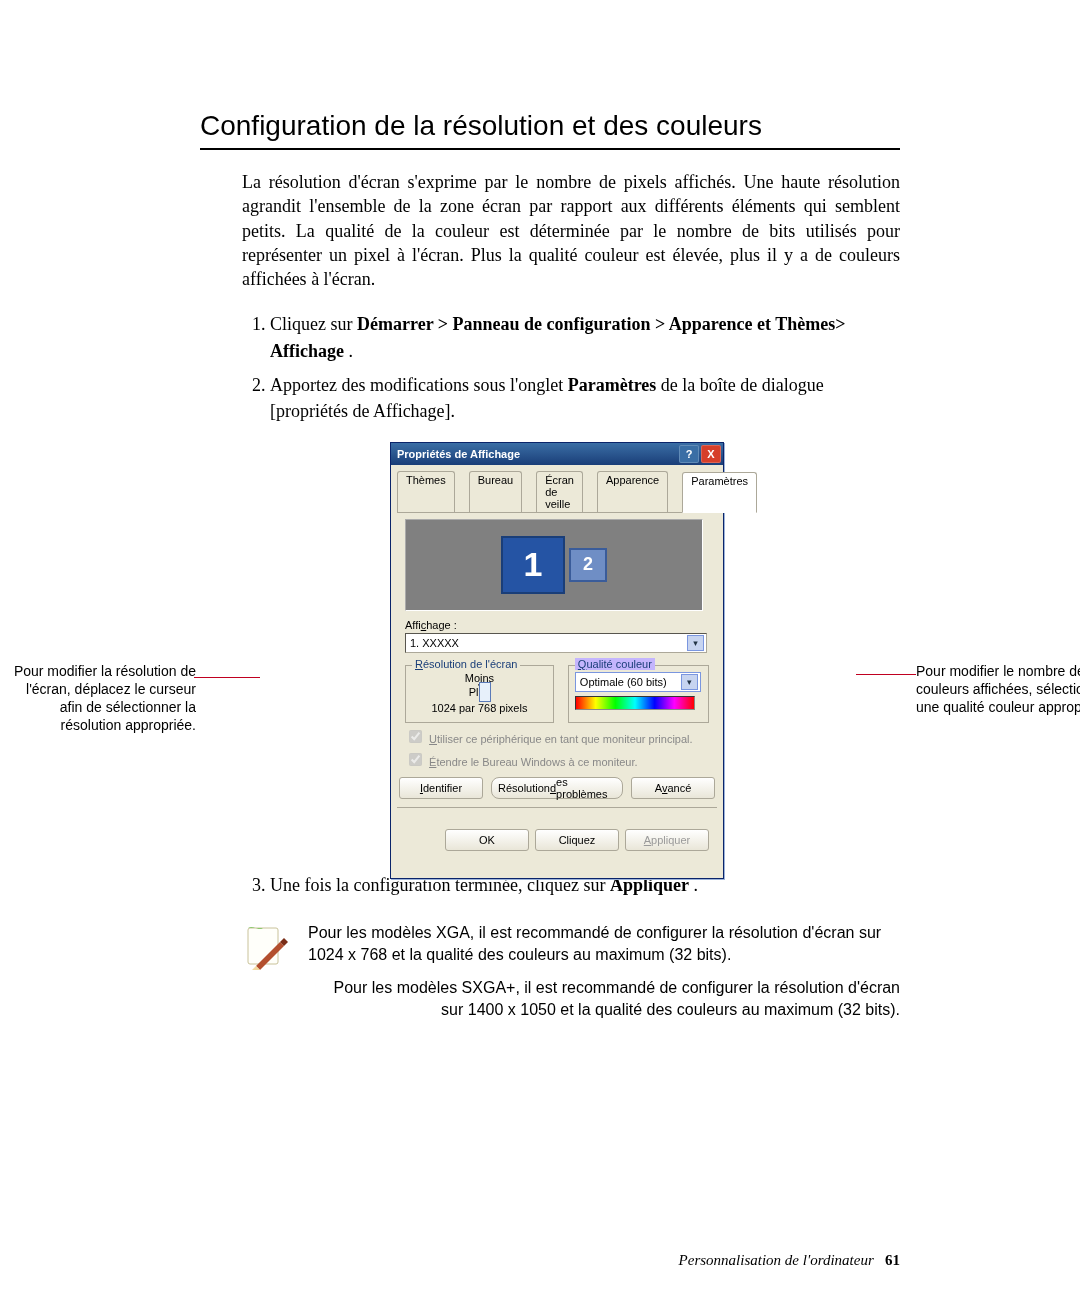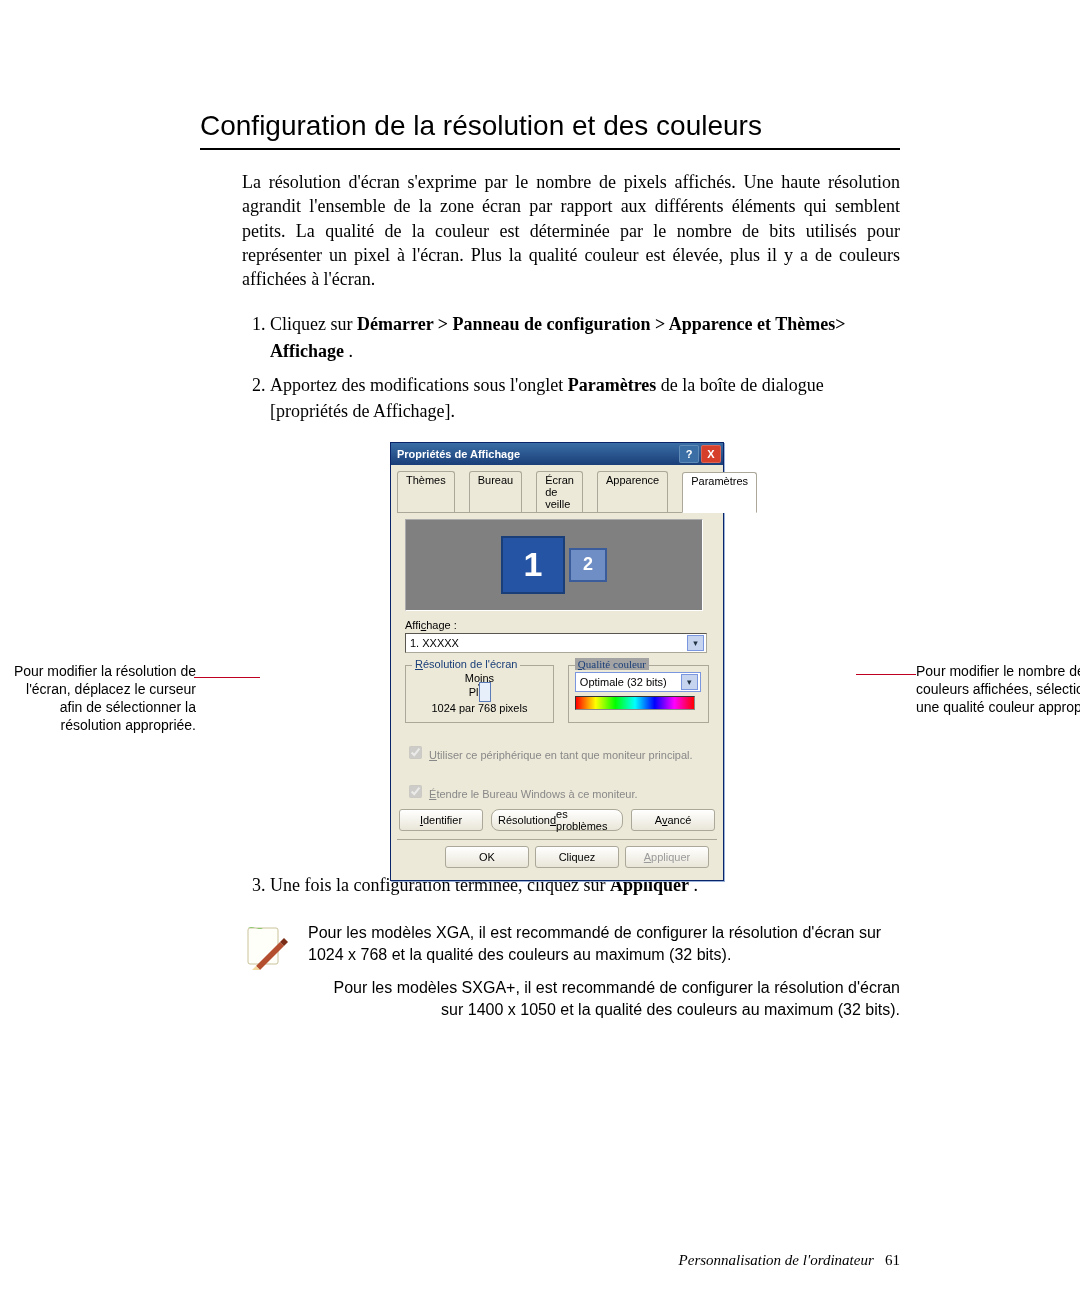--- a/index.html
+++ b/index.html
@@ -196,40 +196,40 @@
     display: flex; align-items: center; justify-content: space-between;
     padding: 0 2px 0 4px;
   }
   .color-dd .arrow { width: 15px; height: 14px; background: #c7d4f0; border: 1px solid #7a96df; display:flex;align-items:center;justify-content:center;font-size:9px;color:#234;}
   .color-bar {
     width: 118px; height: 12px; margin-top: 4px;
     background: linear-gradient(90deg,#f00,#ff0,#0f0,#0ff,#00f,#f0f,#f00);
     border: 1px inset #888;
   }
 
-  .chk-row { font-size: 11px; color: #888; margin-top: 20px; }
+  .chk-row { font-size: 11px; color: #888; margin-top: 4px; }
   .chk-row input { margin-right: 4px; }
 
   .btn-row { display: flex; justify-content: center; gap: 8px; margin-top: 8px; }
   .xp-btn {
     min-width: 70px; height: 20px;
     border: 1px solid #aca899;
     border-radius: 3px;
     background: linear-gradient(#fff,#e9e6d8);
     font-size: 11px;
     display: inline-flex; align-items: center; justify-content: center;
     padding: 0 6px;
   }
   .xp-btn.wide { min-width: 118px; border-radius: 8px; }
   .xp-btn.disabled { color: #9a9a9a; }
 
   .bottom-bar {
     border-top: 1px solid #aca899;
     margin: 8px -8px -8px -8px;
-    padding: 6px 8px;
+    padding: 21px 8px;
     display: flex; justify-content: flex-end; gap: 6px;
     background: #ece9d8;
   }
 
   
   .note {
     display: flex;
     gap: 18px;
     margin: 24px 0 0 42px;
     font-family: Arial, Helvetica, sans-serif;
@@ -318,25 +318,25 @@
               <span>Moins</span>
               <div class="slider">
                 <div class="thumb"></div>
               </div>
               <span>Plus</span>
             </div>
             <div class="res-value">1024 par 768 pixels</div>
           </div>
 
           <div class="groupbox qual-box">
-            <span class="legend" style="position:absolute;top:-8px;left:6px;background:#a3a3a3;padding:0 3px;font-size:11px;color:#1a3e78;font-family:Liberation Serif, serif;">
+            <span class="legend" style="position:absolute;top:-8px;left:6px;background:#c4b5fd;padding:0 3px;font-size:11px;color:#1a3e78;">
               <span class="under">Q</span>ualité couleur
             </span>
             <div class="color-dd">
-              <span>Optimale (32 bits)</span>
+              <span>Optimale (60 bits)</span>
               <span class="arrow">▾</span>
             </div>
             <div class="color-bar"></div>
           </div>
         </div>
 
         <div class="chk-row">
           <input type="checkbox" checked="" disabled="" style="">
           <span class="under">U</span>tiliser ce périphérique en tant que moniteur principal.
         </div>
@@ -387,16 +387,16 @@
       </svg>
     </div>
     <div>
       <div>Pour les modèles XGA, il est recommandé de configurer la résolution d'écran sur 1024 x 768 et la qualité des couleurs au maximum (32 bits).</div>
       <div style="margin-top:10px;text-align:right;">Pour les modèles SXGA+, il est recommandé de configurer la résolution d'écran sur 1400 x 1050 et la qualité des couleurs au maximum (32 bits).</div>
     </div>
   </div>
 
   <div class="footer">
     <span>Personnalisation de l'ordinateur</span>
-    &nbsp;&nbsp;<span style="font-style:normal;">61</span>
+    &nbsp;&nbsp;<span style="font-style:normal;font-weight:bold;">61</span>
   </div>
 
 </div>
 
 </body></html>

